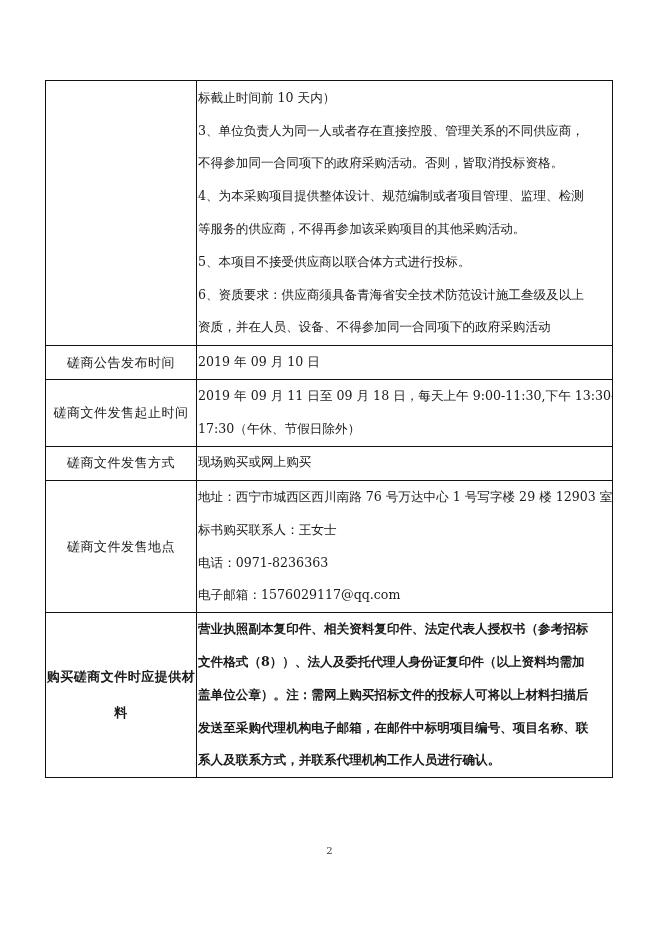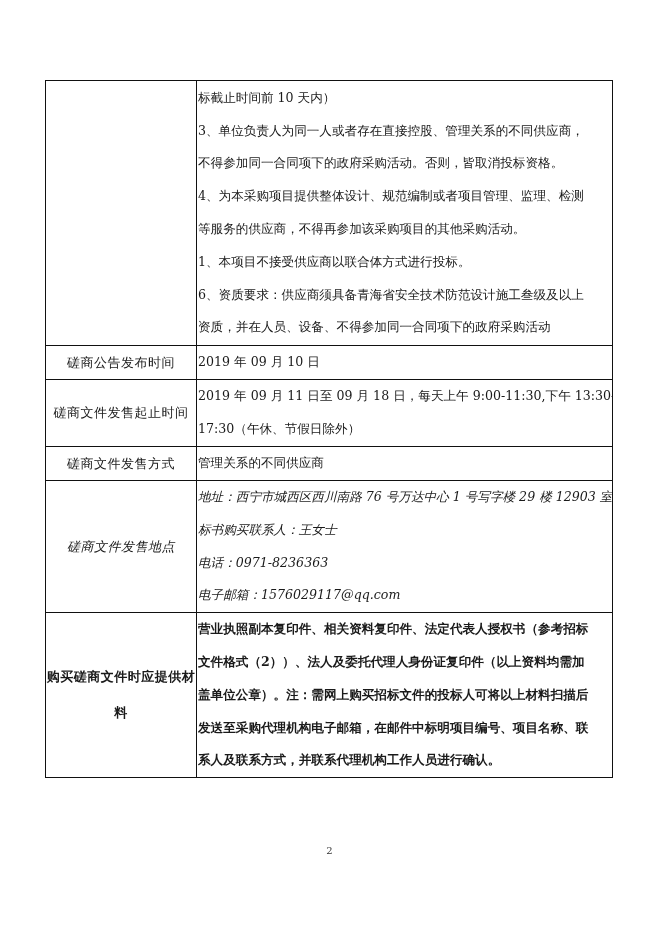--- a/index.html
+++ b/index.html
@@ -53,23 +53,23 @@
       overflow: hidden;
     }
     .line {
       display: block;
       white-space: nowrap;
       overflow: hidden;
     }
     .r1 td { height: 264px; }
     .r2 td { height: 33px; }
     .r3 td { height: 66px; }
-    .r4 td { height: 33px; }
+    .r4 td { height: 33px; font-family: Liberation Mono, monospace; }
     .r5 td { height: 33px; }
-    .r6 td { height: 130px; font-style: italic; }
+    .r6 td { height: 130px; }
     .r7 td { height: 160px; font-weight: bold; }
     .r8 td { height: 33px; }
     td.label-wrap {
       white-space: normal;
       word-break: break-all;
       line-height: 36px;
     }
     .page-number {
       position: absolute;
       top: 845px;
@@ -87,58 +87,58 @@
   <table class="doc-table">
     <tbody>
       <tr class="r1">
         <td class="label-cell"></td>
         <td class="value-cell">
           <span class="line">标截止时间前 10 天内）</span>
           <span class="line">3、单位负责人为同一人或者存在直接控股、管理关系的不同供应商，</span>
           <span class="line">不得参加同一合同项下的政府采购活动。否则，皆取消投标资格。</span>
           <span class="line">4、为本采购项目提供整体设计、规范编制或者项目管理、监理、检测</span>
           <span class="line">等服务的供应商，不得再参加该采购项目的其他采购活动。</span>
-          <span class="line">1、本项目不接受供应商以联合体方式进行投标。</span>
+          <span class="line">5、本项目不接受供应商以联合体方式进行投标。</span>
           <span class="line">6、资质要求：供应商须具备青海省安全技术防范设计施工叁级及以上</span>
           <span class="line">资质，并在人员、设备、不得参加同一合同项下的政府采购活动</span>
         </td>
       </tr>
       <tr class="r2">
         <td class="label-cell">磋商公告发布时间</td>
         <td class="value-cell">
           <span class="line">2019 年 09 月 10 日</span>
         </td>
       </tr>
       <tr class="r3">
         <td class="label-cell">磋商文件发售起止时间</td>
         <td class="value-cell">
           <span class="line">2019 年 09 月 11 日至 09 月 18 日，每天上午 9:00-11:30,下午 13:30-</span>
           <span class="line">17:30（午休、节假日除外）</span>
         </td>
       </tr>
       <tr class="r4">
         <td class="label-cell">磋商文件发售方式</td>
         <td class="value-cell">
-          <span class="line">管理关系的不同供应商</span>
+          <span class="line">现场购买或网上购买</span>
         </td>
       </tr>
       <tr class="r6">
         <td class="label-cell">磋商文件发售地点</td>
         <td class="value-cell">
           <span class="line">地址：西宁市城西区西川南路 76 号万达中心 1 号写字楼 29 楼 12903 室</span>
           <span class="line">标书购买联系人：王女士</span>
           <span class="line">电话：0971-8236363</span>
           <span class="line">电子邮箱：1576029117@qq.com</span>
         </td>
       </tr>
       <tr class="r7">
         <td class="label-cell label-wrap">购买磋商文件时应提供材料</td>
         <td class="value-cell">
           <span class="line">营业执照副本复印件、相关资料复印件、法定代表人授权书（参考招标</span>
-          <span class="line">文件格式（2））、法人及委托代理人身份证复印件（以上资料均需加</span>
+          <span class="line">文件格式（8））、法人及委托代理人身份证复印件（以上资料均需加</span>
           <span class="line">盖单位公章）。注：需网上购买招标文件的投标人可将以上材料扫描后</span>
           <span class="line">发送至采购代理机构电子邮箱，在邮件中标明项目编号、项目名称、联</span>
           <span class="line">系人及联系方式，并联系代理机构工作人员进行确认。</span>
         </td>
       </tr>
     </tbody>
   </table>
 
   <div class="page-number">2</div>
 </div>

